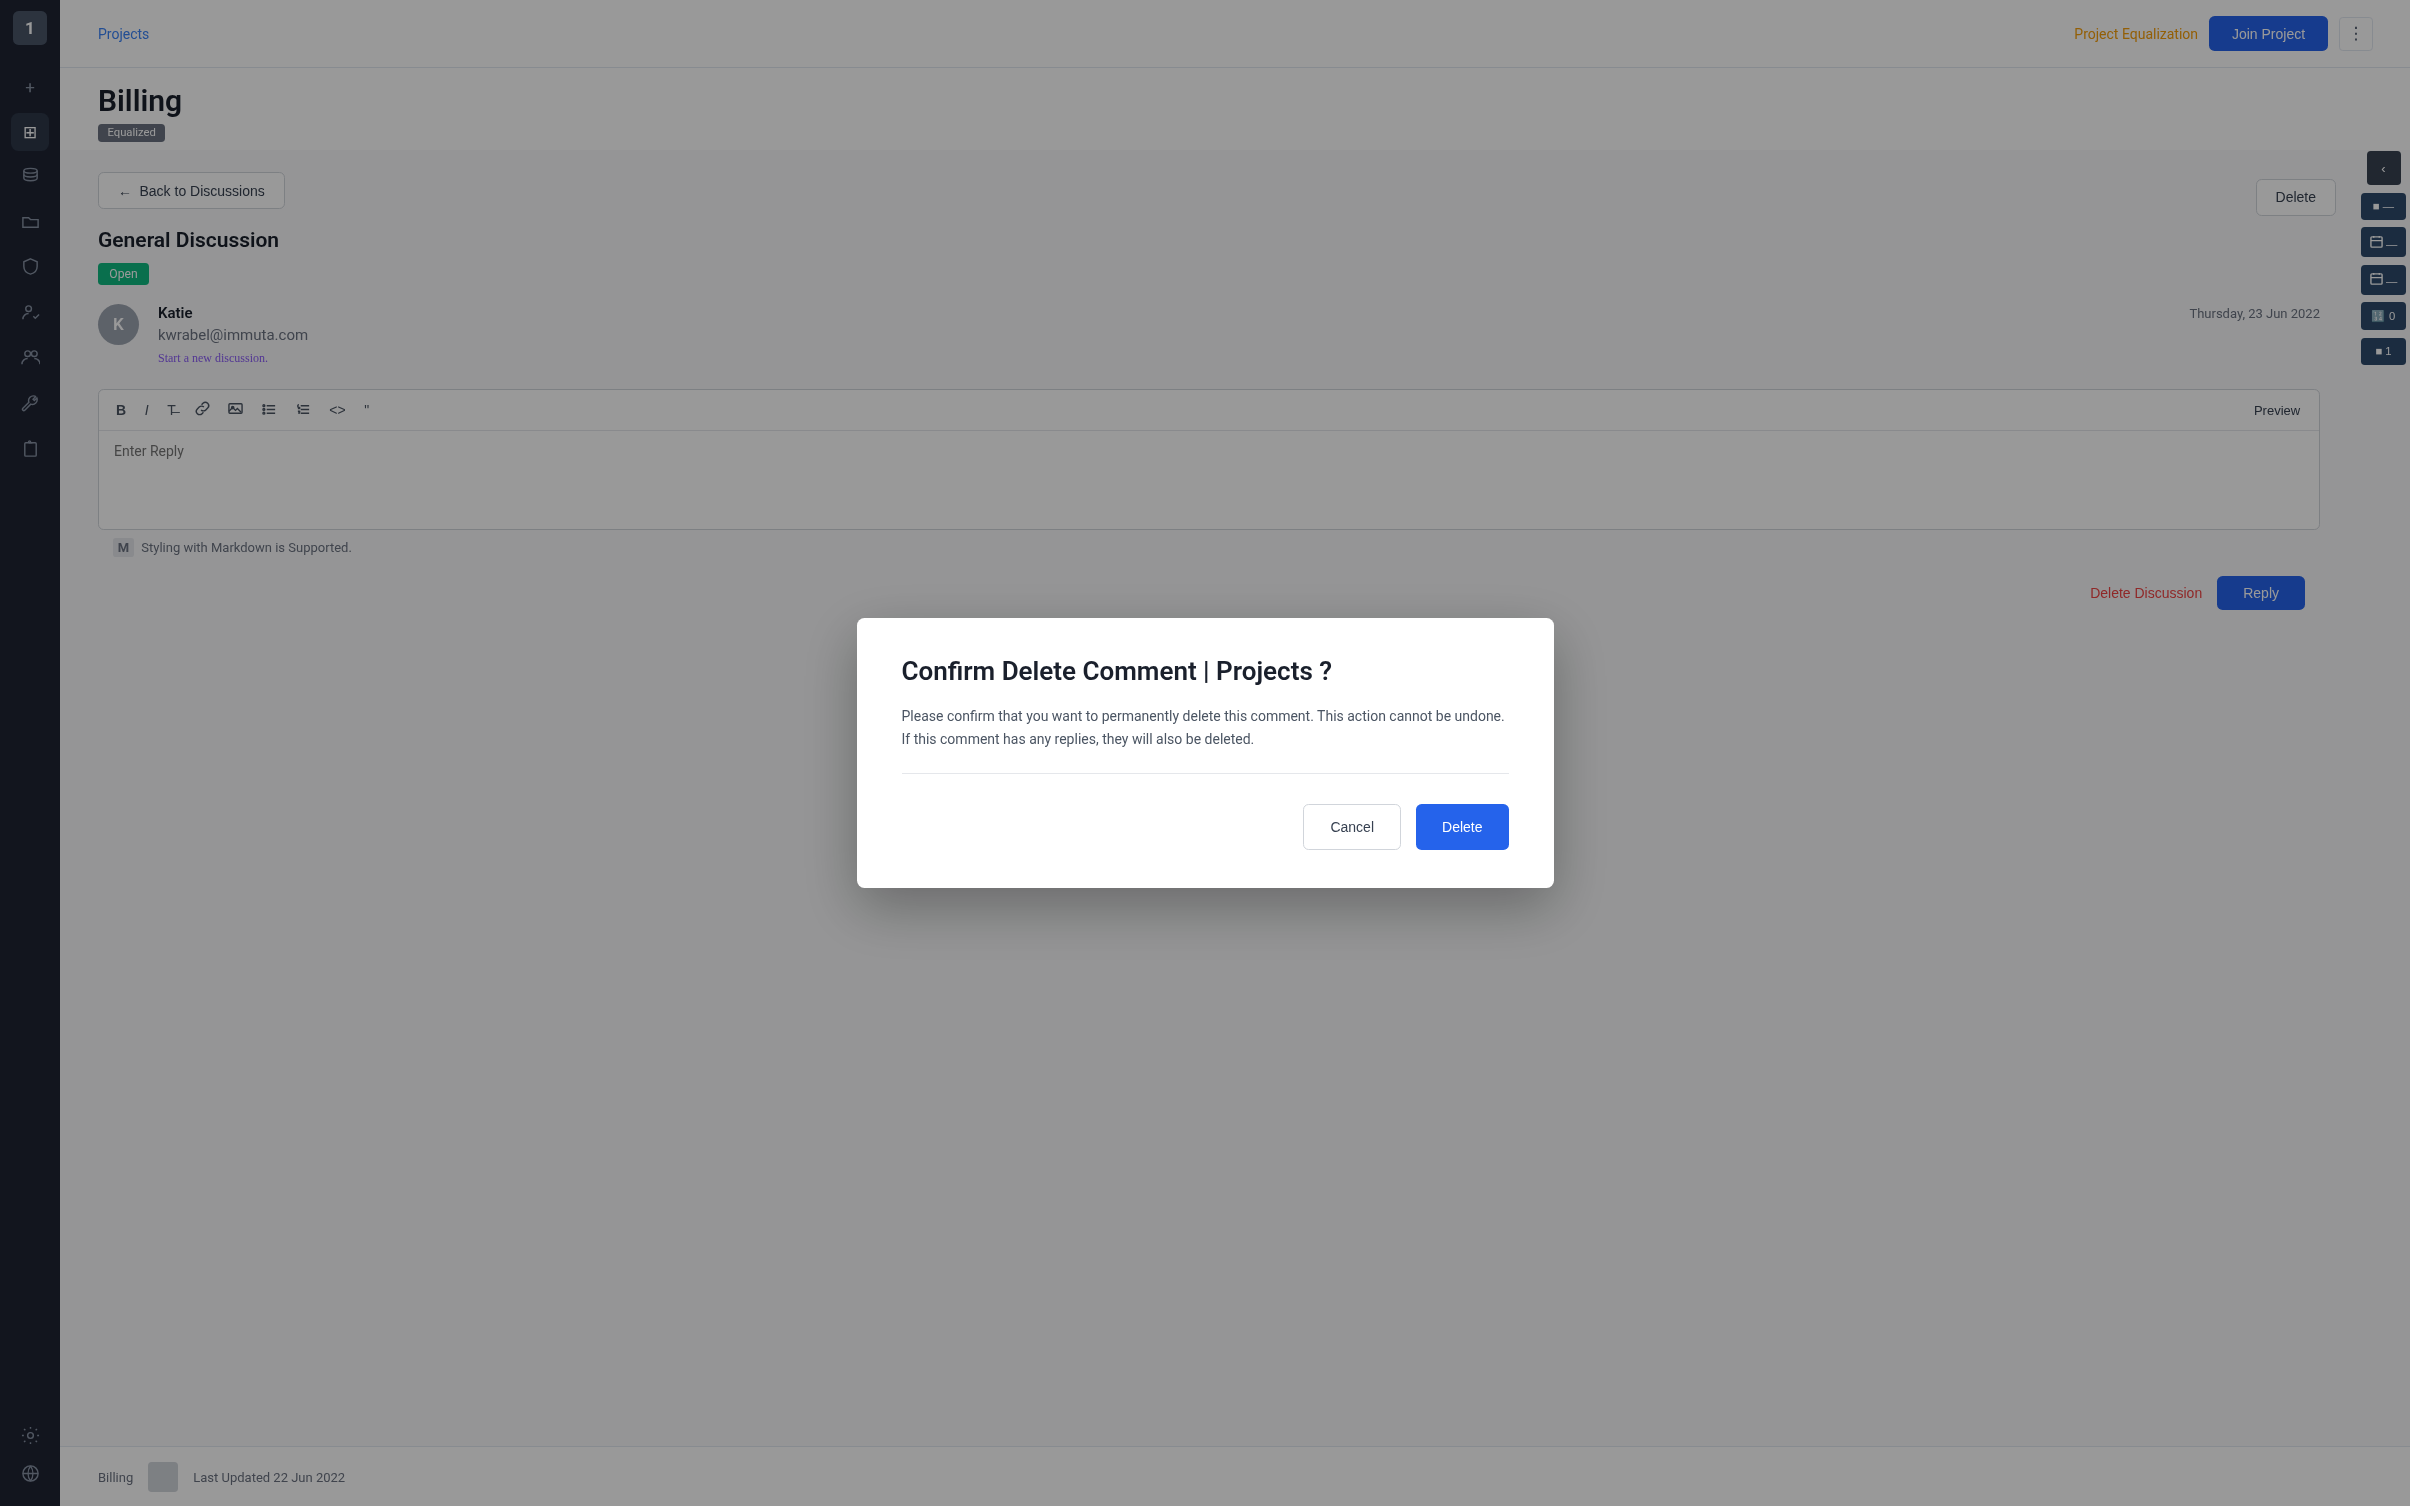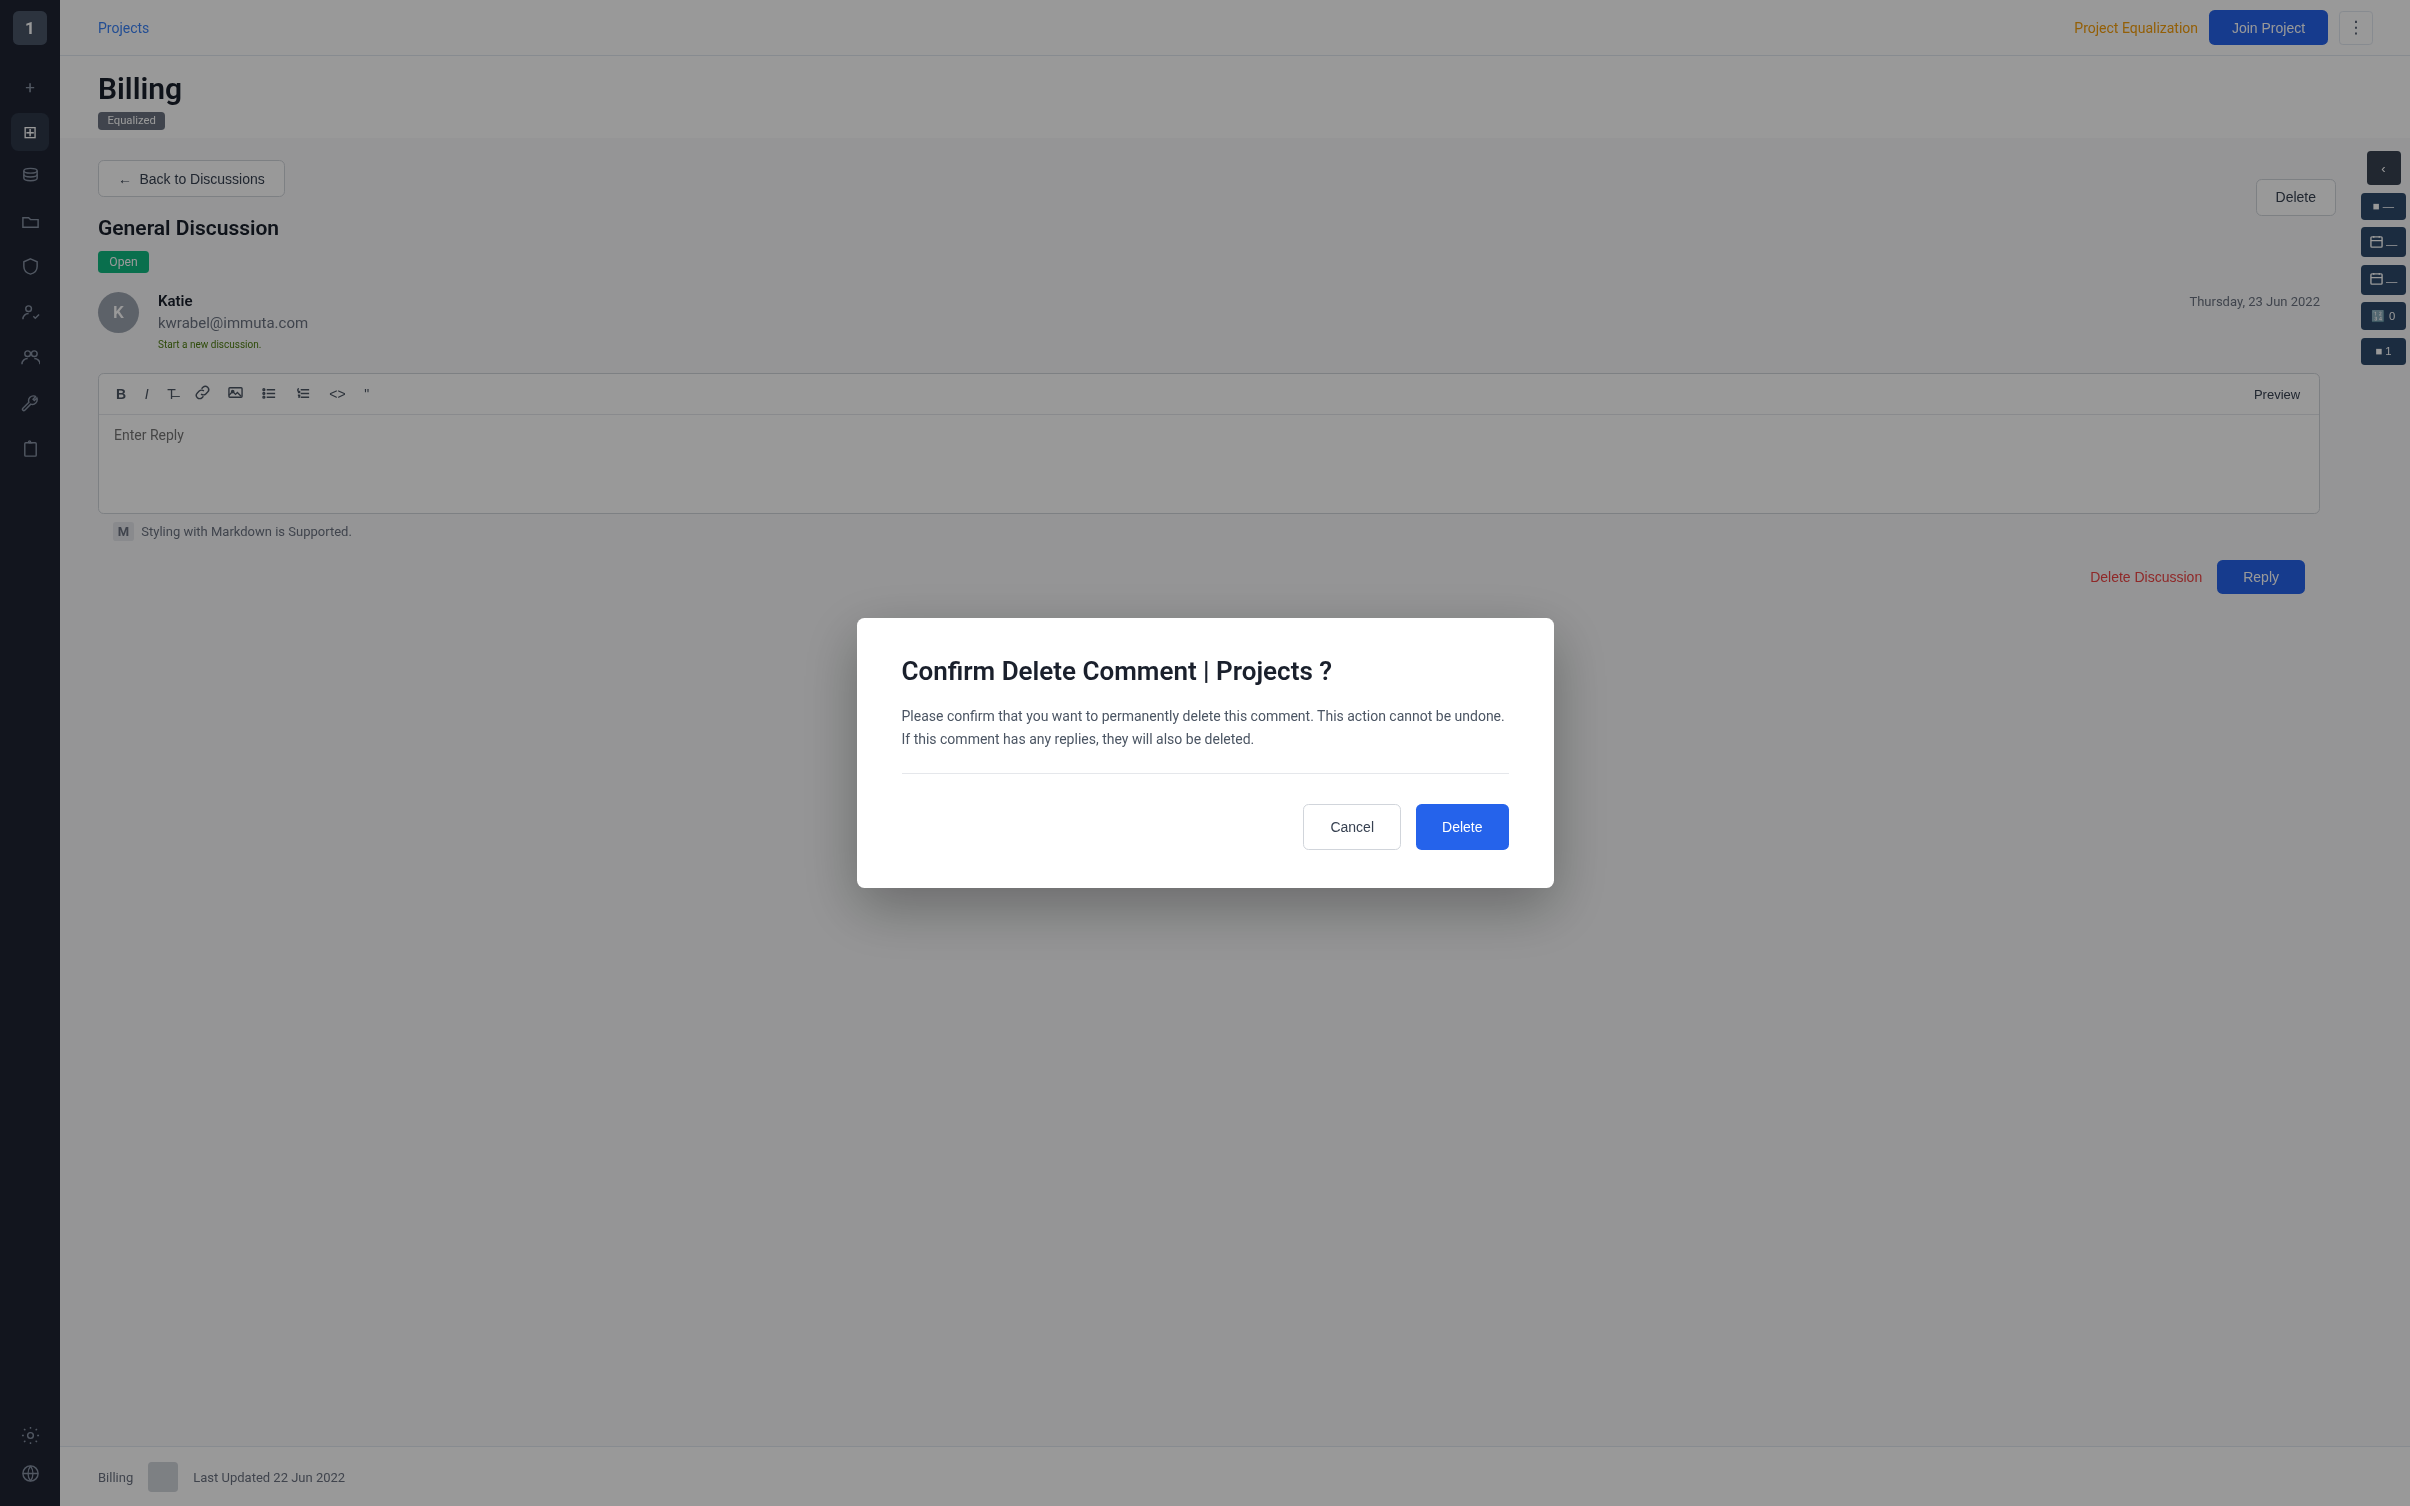--- a/index.html
+++ b/index.html
@@ -54,21 +54,21 @@
       height: 100%;
       display: flex;
       flex-direction: column;
       background: #f8f9fa;
     }
 
     
     .top-header {
       background: white;
       padding: 0 38px;
-      height: 56px;
+      height: 68px;
       display: flex;
       align-items: center;
       justify-content: space-between;
       border-bottom: 0.9px solid #e2e8f0;
     }
     .breadcrumb-project {
       color: #3b82f6;
       font-size: 14px;
       cursor: pointer;
     }
@@ -246,22 +246,23 @@
     .comment-date {
       font-size: 13px;
       color: #6b7280;
     }
     .comment-email {
       font-size: 15px;
       color: #6b7280;
       margin-bottom: 7.5px;
     }
     .comment-text {
-      font-size: 10px;
-      color: #4d7c0f;
+      font-size: 12px;
+      color: #8b5cf6;
+      font-family: Liberation Serif, serif;
     }
 
     
     .reply-editor {
       border: 0.9px solid #d1d5db;
       border-radius: 5.6px;
       background: white;
       overflow: hidden;
       margin-top: 11.3px;
     }

